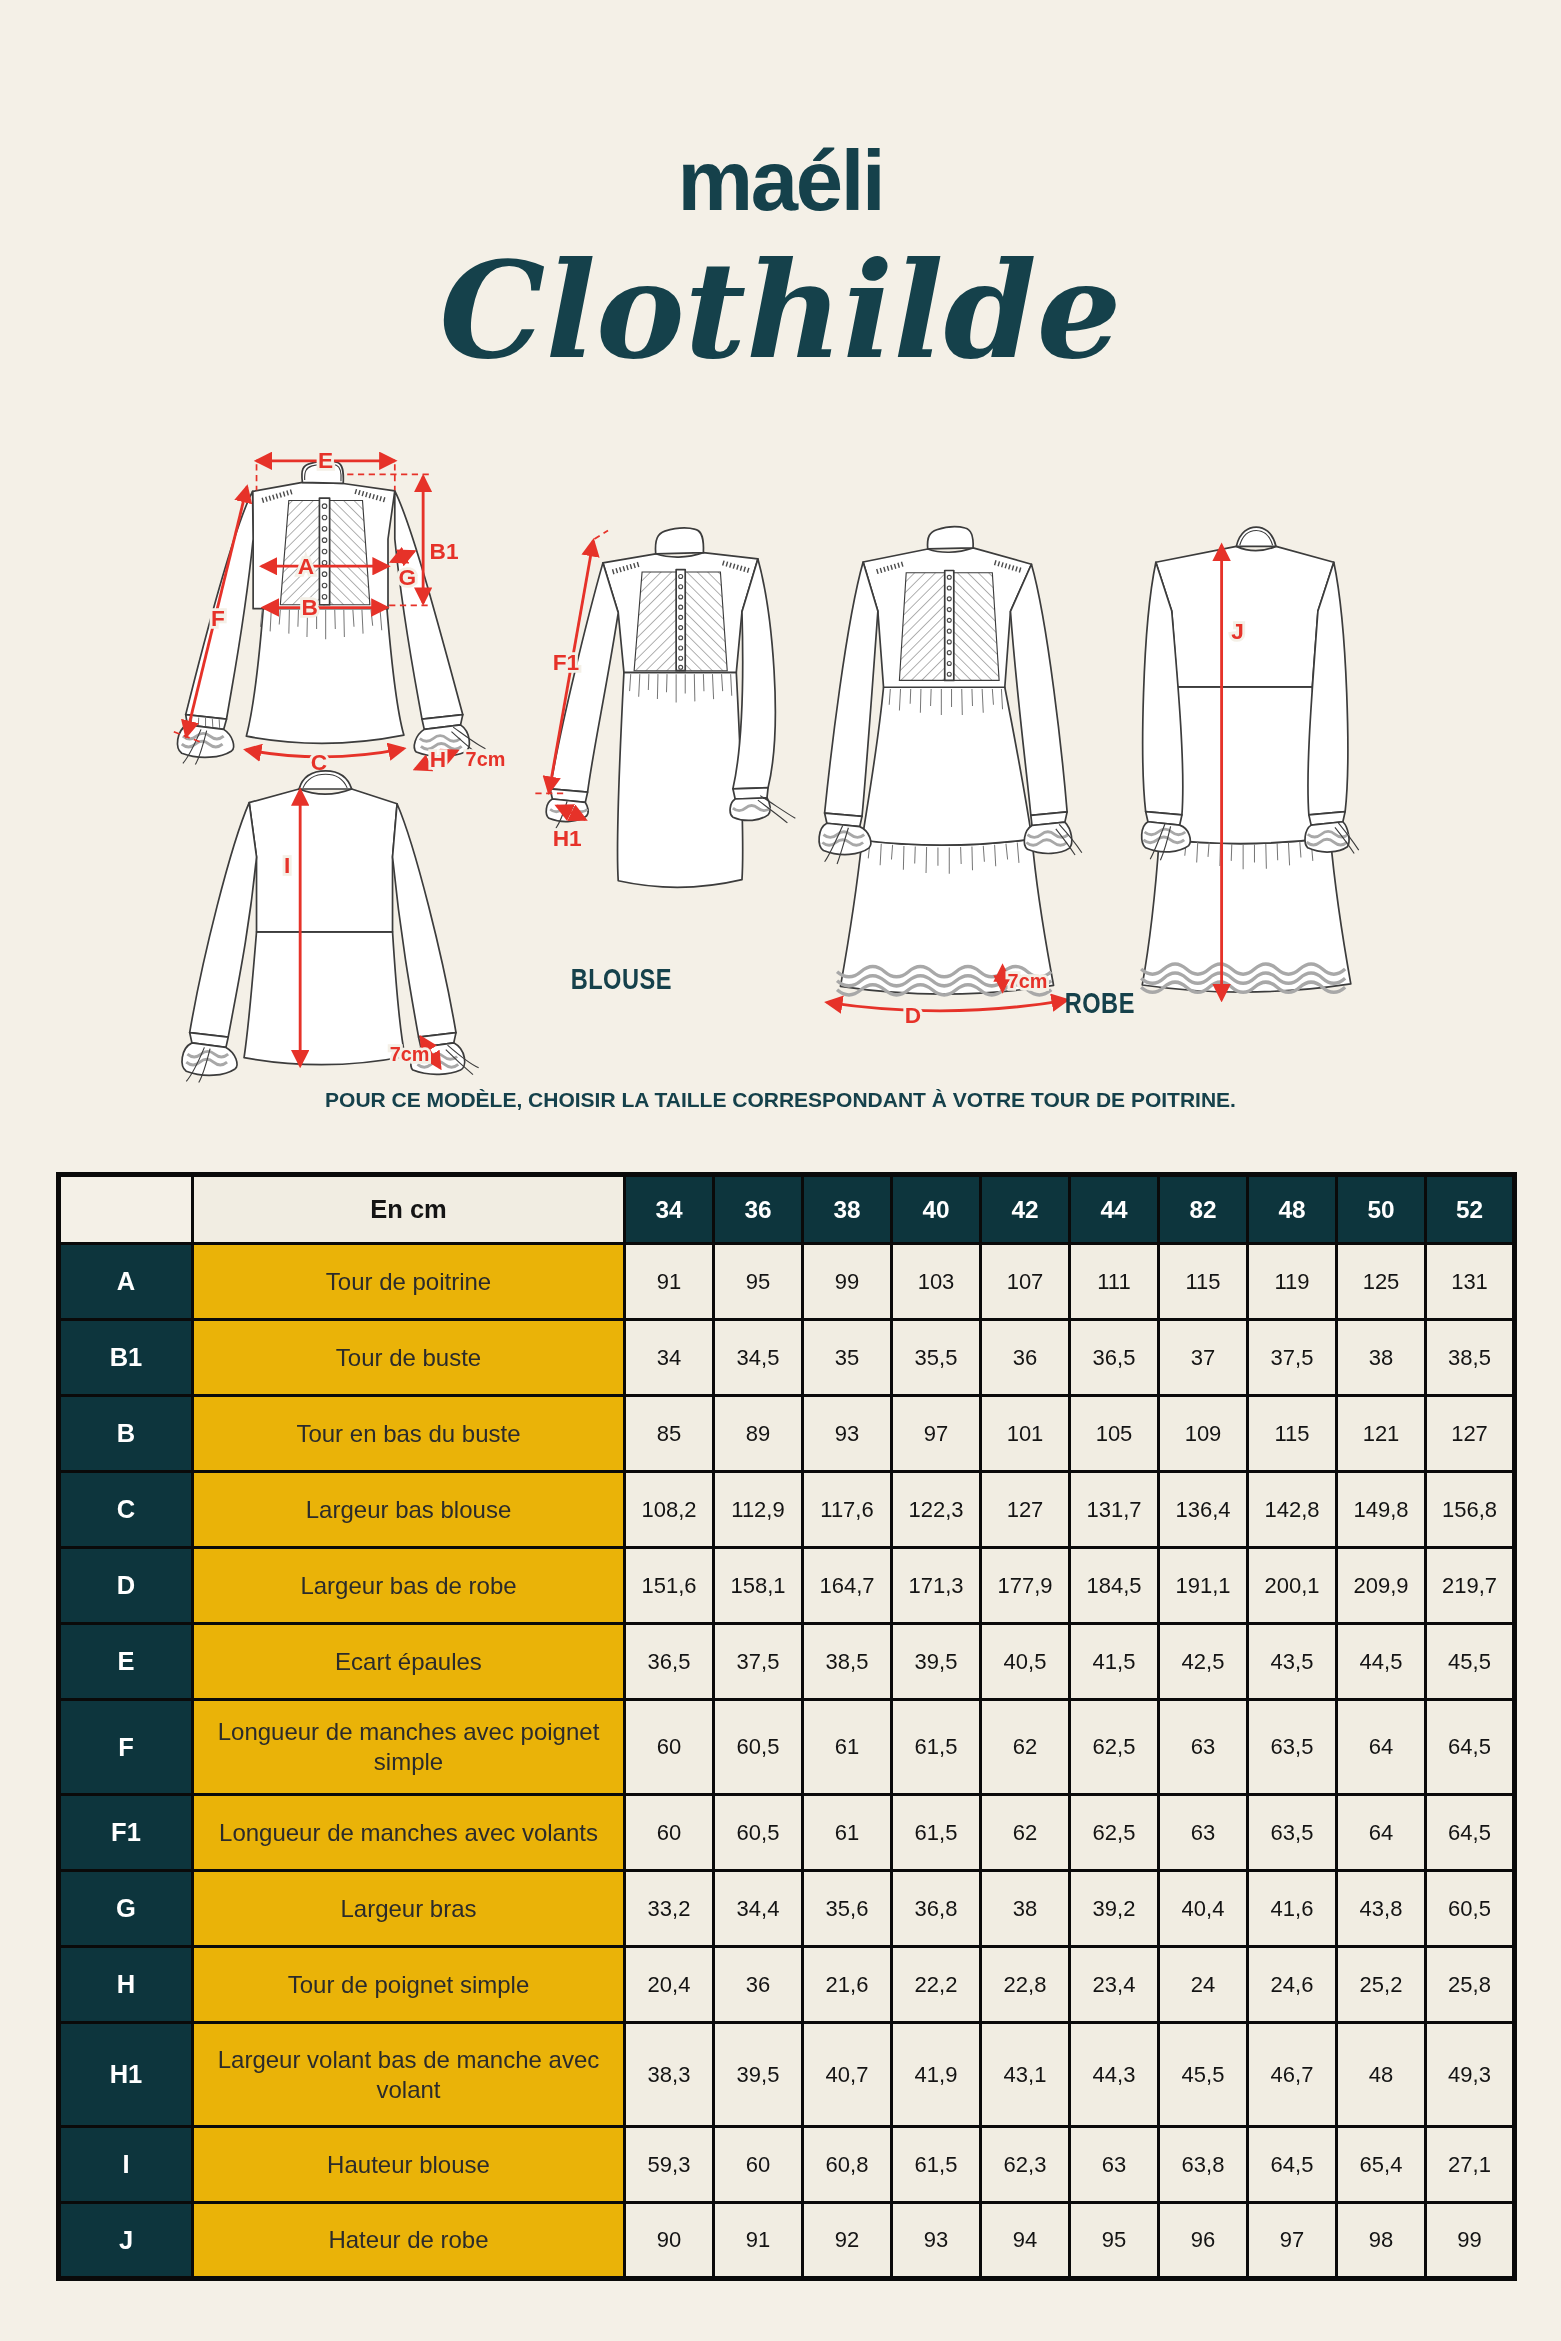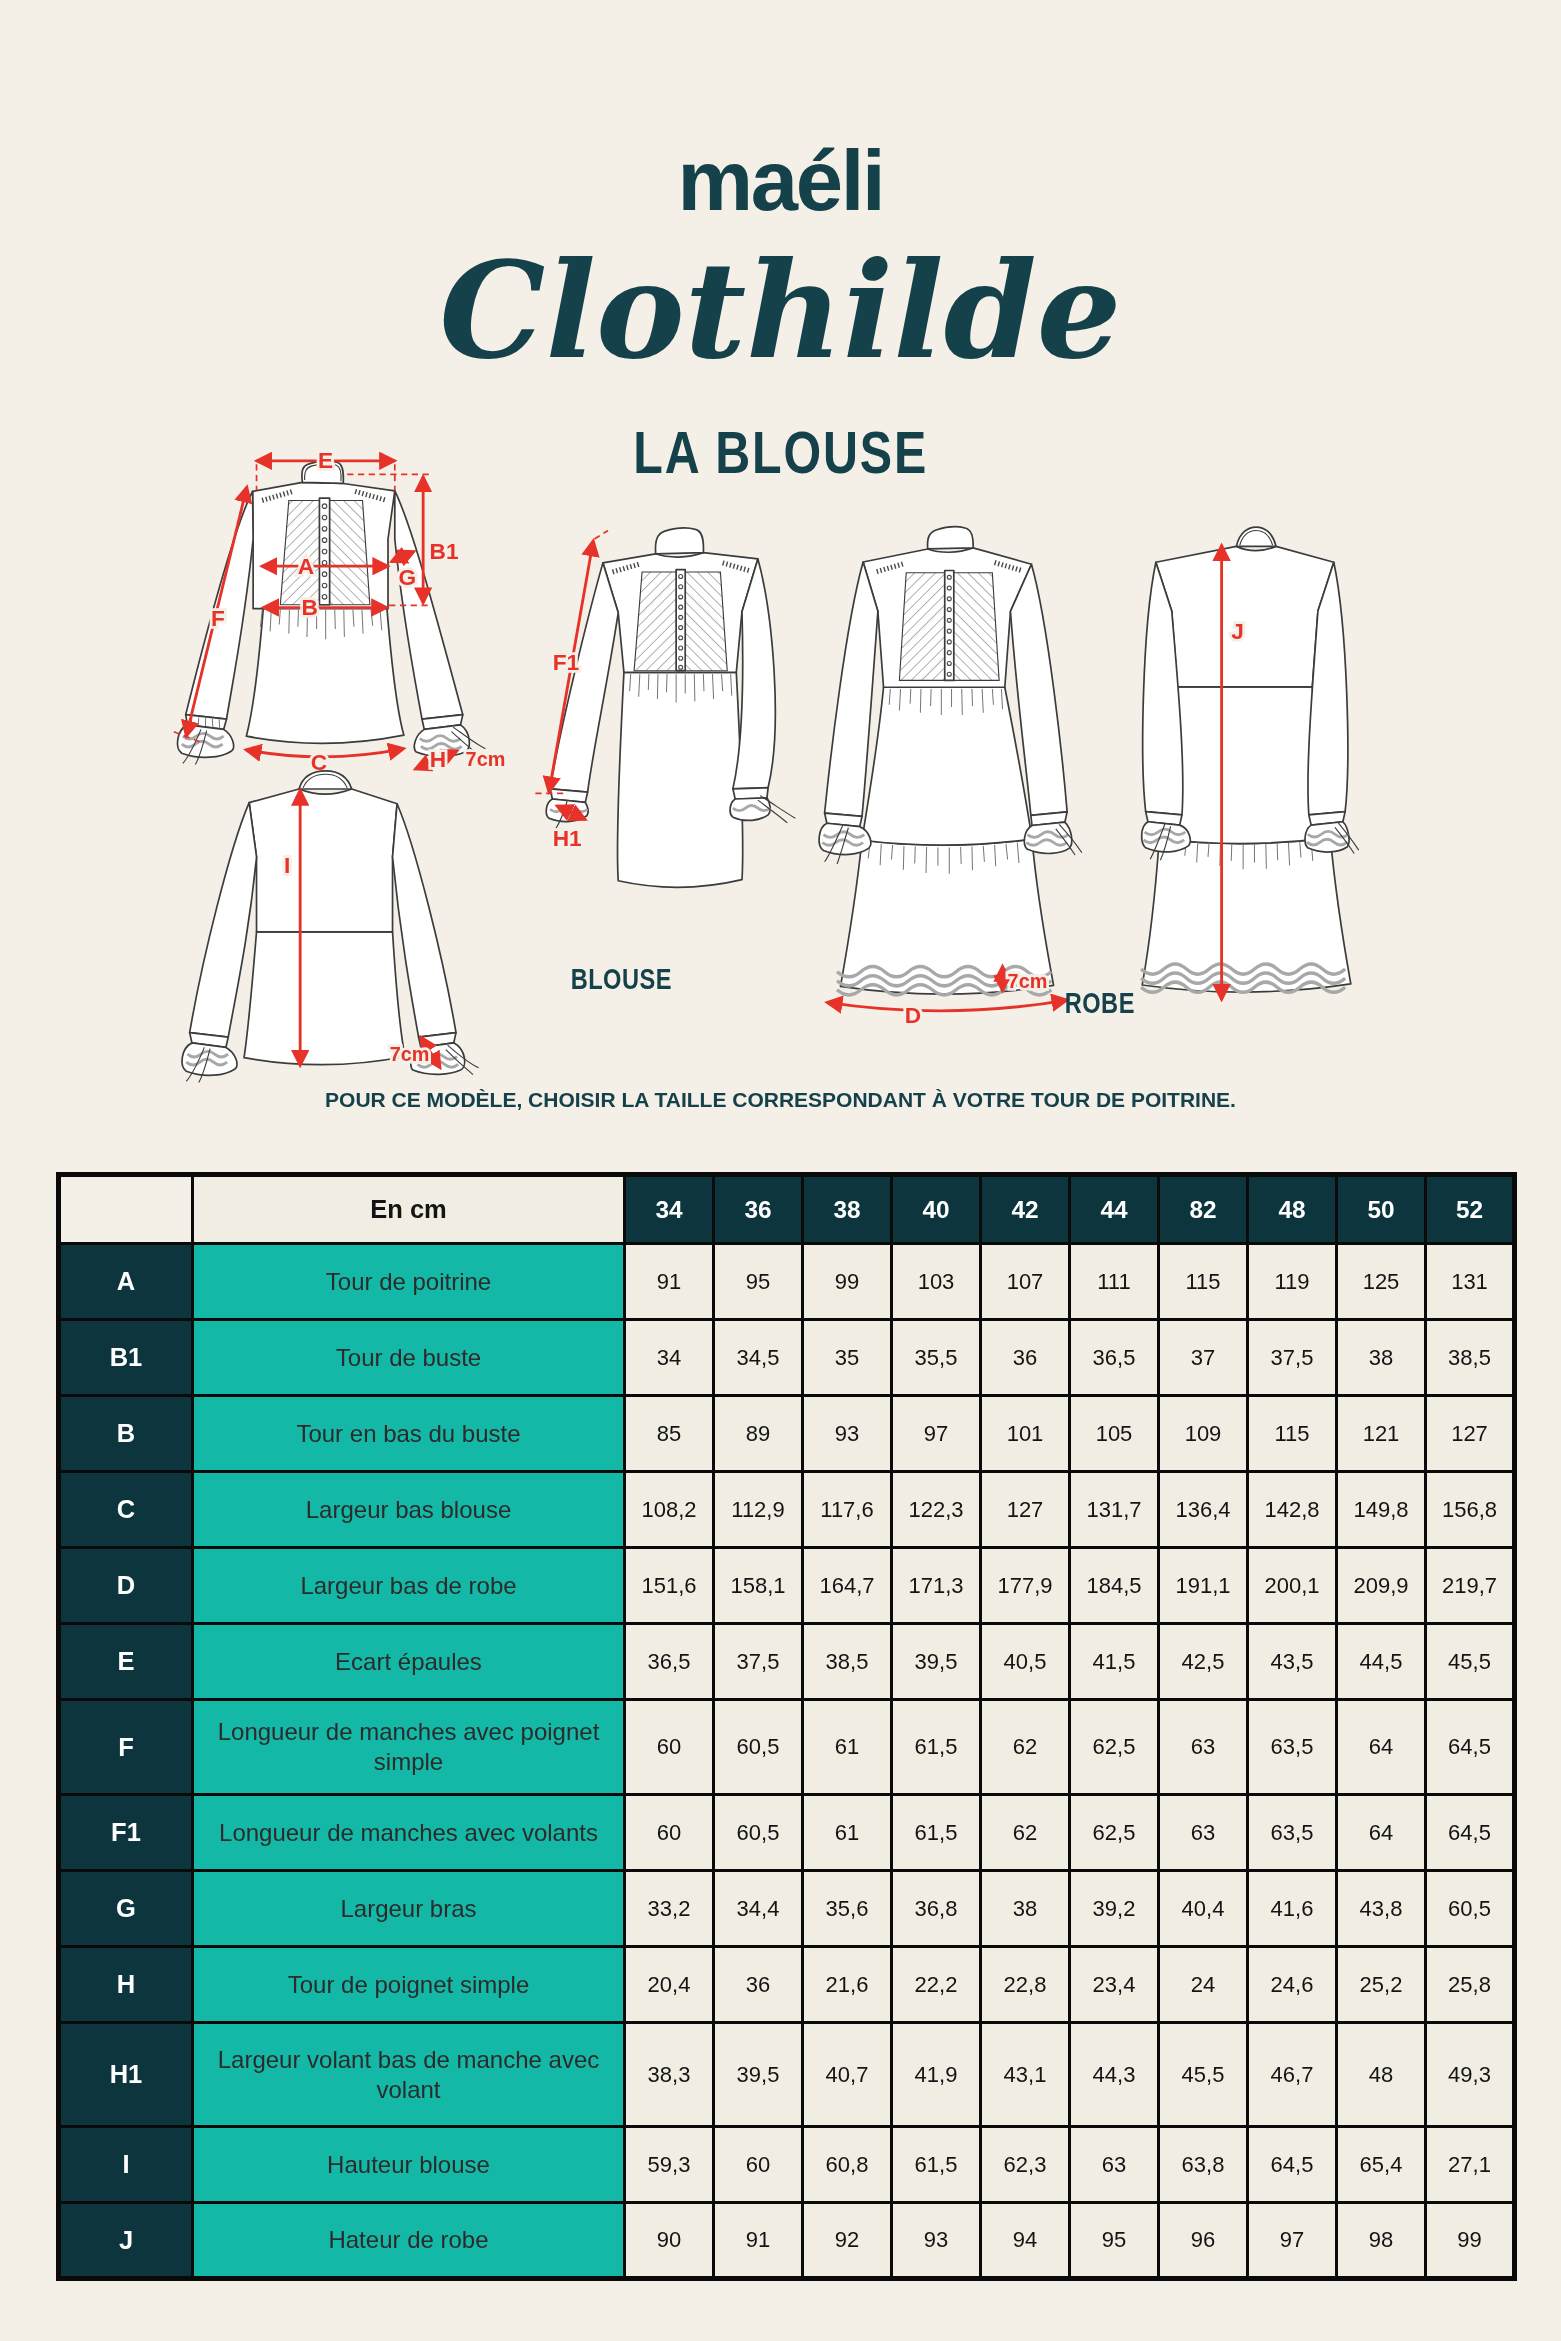--- a/index.html
+++ b/index.html
@@ -41,21 +41,21 @@
        border-collapse:collapse;border:5.7px solid #0a0a0a;background:#f1ede2;
        table-layout:fixed;}
   table.sizes td,table.sizes th{padding:0;text-align:center;vertical-align:middle;
        border:3.4px solid #0a0a0a;}
   th.size{background:#0d353d;color:#fff;font-size:24.4px;font-weight:700;
        border-left:2.8px solid #ece7da;border-right:2.8px solid #ece7da;
        border-top:4.5px solid #0a0a0a;border-bottom:4.5px solid #0a0a0a;}
   td.corner{background:#f4f0e7;}
   td.encm{background:#f1ede2;font-size:25.5px;font-weight:700;color:#141414;}
   th.code{background:#0d353d;color:#fff;font-size:25.5px;font-weight:700;}
-  td.label{background:#14b8a6;font-size:24px;font-weight:400;color:#2b2b2b;
+  td.label{background:#eab308;font-size:24px;font-weight:400;color:#2b2b2b;
        padding:0 35px;line-height:1.25;}
   td.val{background:#f1ede2;font-size:22px;color:#141414;}
 </style>
 </head>
 <body>
 
 <div class="page">
 
   <svg width="0" height="0" style="position:absolute">
     <defs>
@@ -66,21 +66,20 @@
         <line x1="0" y1="0" x2="0" y2="13" stroke="#666" stroke-width="1.8"></line>
       </pattern>
       <pattern id="hR" width="13" height="13" patternUnits="userSpaceOnUse" patternTransform="rotate(135)">
         <line x1="0" y1="0" x2="0" y2="13" stroke="#666" stroke-width="1.8"></line>
       </pattern>
     </defs>
   </svg>
 
   <div class="brand">maéli</div>
   <div class="title">Clothilde</div>
-  <div class="subtitle"><span>LA BLOUSE</span></div>
 
   <svg class="dwg" style="left:167px;top:448px" width="340" height="335" viewBox="0 0 600 590">
     <path class="g" d="M170,281 C162,380 150,470 140,508 Q278,534 418,506 C407,468 396,378 388,281 Z"></path>
     <path class="g" d="M151,76 L239,60 L311,62 L402,75 L390,160 L390,283 L152,283 L152,160 Z"></path>
     <path class="g" d="M151,76 C118,140 68,330 33,470 L105,478 C118,400 138,300 152,160 Z"></path>
     <path class="g" d="M402,75 C434,140 484,330 522,470 L450,478 C436,400 416,300 402,160 Z"></path>
     <polygon points="215,92 277,92 277,276 200,276" fill="url(#hL)" stroke="#3c3c3c" stroke-width="2"></polygon>
     <polygon points="277,92 345,92 358,276 277,276" fill="url(#hR)" stroke="#3c3c3c" stroke-width="2"></polygon>
     <rect class="g" x="269" y="88" width="18" height="188"></rect>
     <g>

